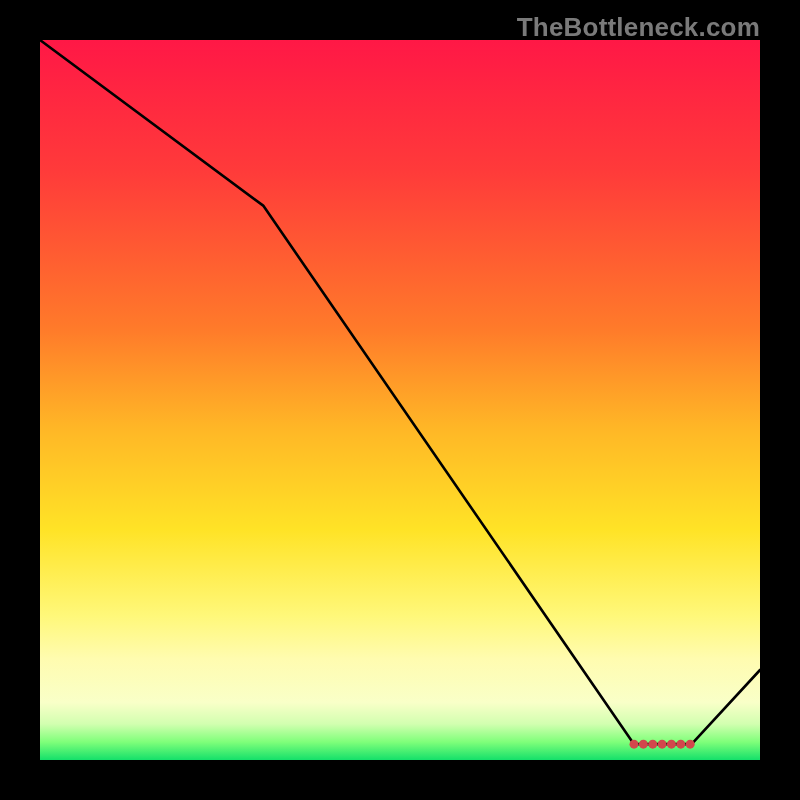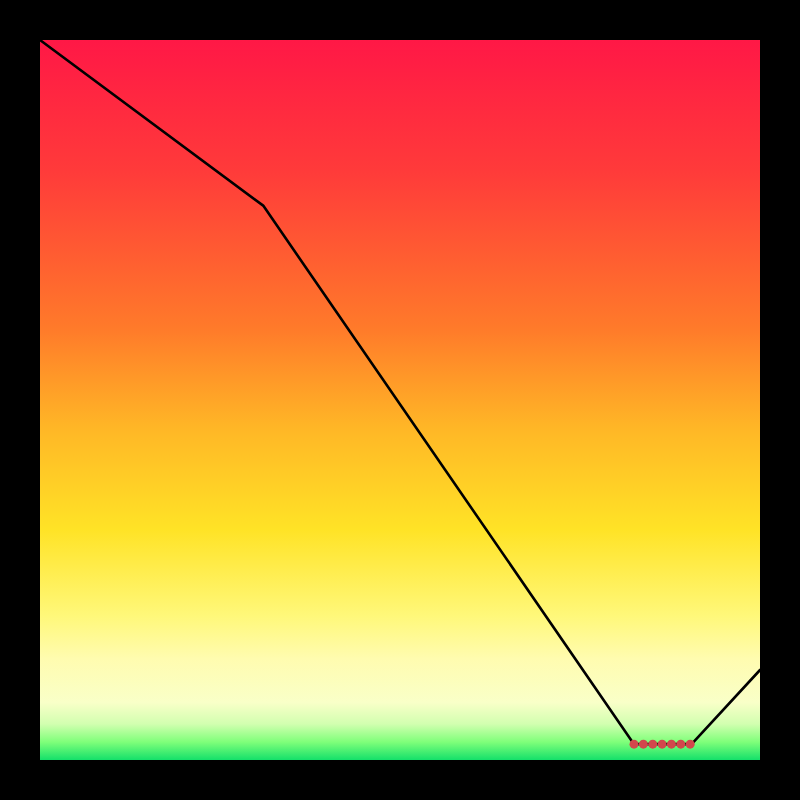--- a/index.html
+++ b/index.html
@@ -55,20 +55,21 @@
     top: 0;
     width: 720px;
     height: 720px;
     overflow: visible;
   }
 </style>
 </head>
 <body>
 
 <div class="frame">
+  <div class="watermark">TheBottleneck.com</div>
 
   <div class="plot-area">
     <svg class="line-layer" viewBox="0 0 720 720" preserveAspectRatio="none">
       <path id="curve-path" fill="none" stroke="#000000" stroke-width="2.6" stroke-linejoin="round" stroke-linecap="round" d="M0.00 0.00 L223.20 165.60 L594.00 704.16 L626.40 704.16 L651.60 704.16 L720.00 630.00"></path>
       <g id="marker-group">
           <circle cx="594.00" cy="704.16" r="4.5" fill="#d2474c"></circle>
           <circle cx="603.36" cy="704.16" r="4.5" fill="#d2474c"></circle>
           <circle cx="612.72" cy="704.16" r="4.5" fill="#d2474c"></circle>
           <circle cx="622.08" cy="704.16" r="4.5" fill="#d2474c"></circle>
           <circle cx="631.44" cy="704.16" r="4.5" fill="#d2474c"></circle>

